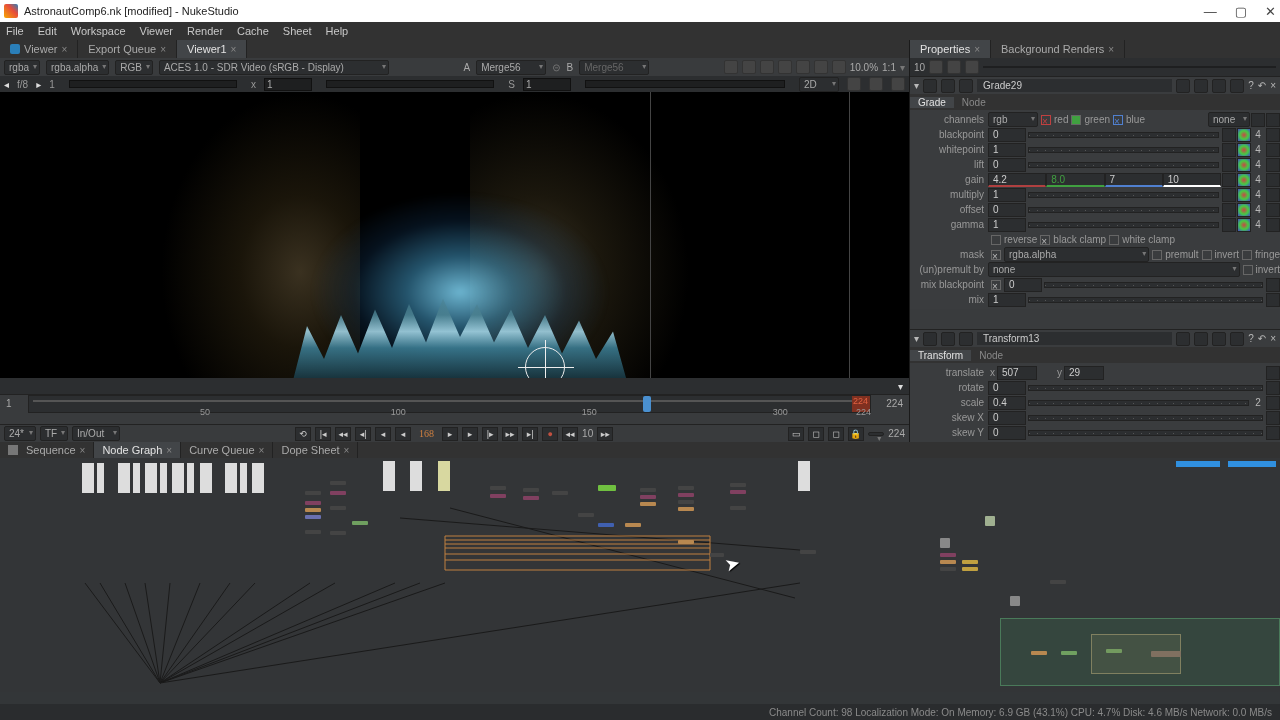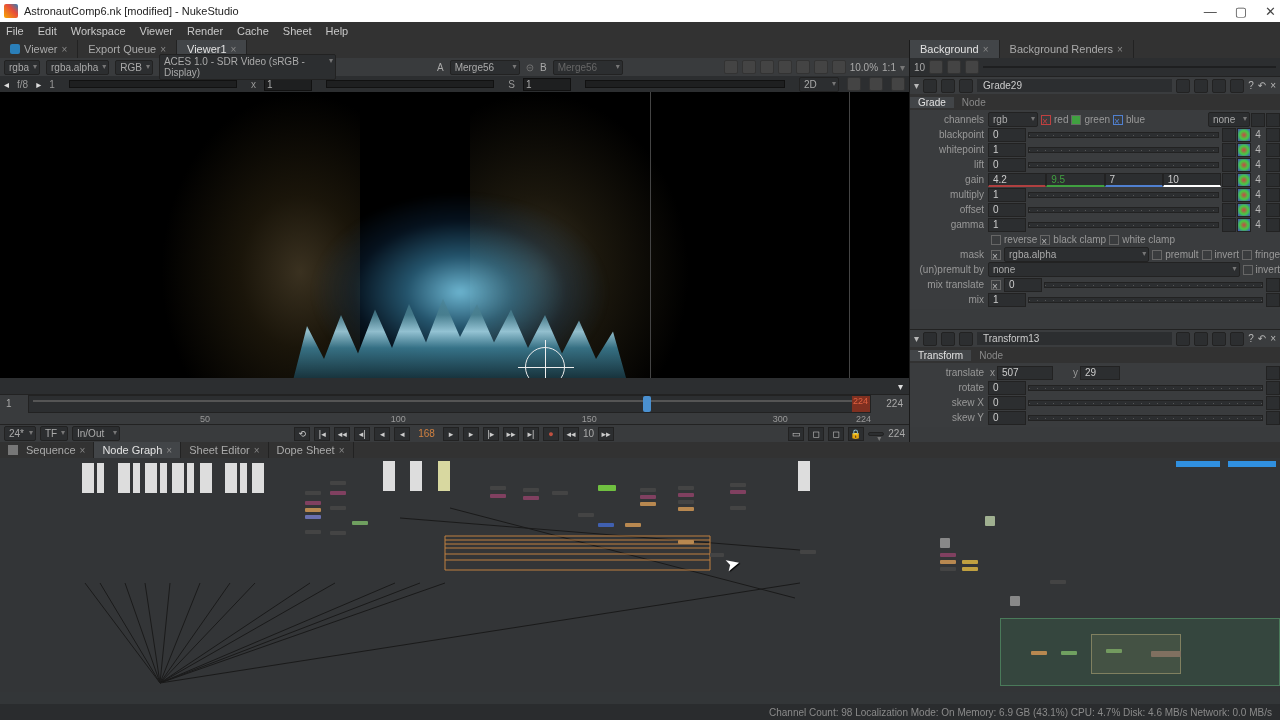--- a/index.html
+++ b/index.html
@@ -56,28 +56,28 @@
 
 .infobar { height:16px; background:#2c2e30; display:flex; align-items:center; padding:0 6px; font-size:10px; color:#8fa0a8; }
 .infobar .arrow { margin-left:auto; color:#ddd; }
 
 
 .timeline { height:30px; background:#393b3d; position:relative; border-top:1px solid #222; }
 .tlbar { position:absolute; top:0; left:28px; right:38px; height:18px; background:#2c2e30; border:1px solid #222; }
 .tlbar .track { position:absolute; top:4px; left:4px; right:4px; height:2px; background:#555; }
 .tlbar .cursor { position:absolute; top:0; left:73%; width:8px; height:16px; background:#4a90d0; border-radius:2px; }
 .tlbar .end { position:absolute; right:0; top:0; height:16px; width:18px; background:#803020; }
-.tllabel { position:absolute; bottom:0; font-size:9px; color:#999;text-align:right; }
+.tllabel { position:absolute; bottom:7px; font-size:9px; color:#999;text-align:right; }
 .timeline .left1 { position:absolute; left:6px; top:3px; font-size:10px; color:#aaa; }
 .timeline .right1 { position:absolute; right:6px; top:3px; font-size:10px; color:#aaa; }
 
 
 .playbar { height:18px; background:#393b3d; display:flex; align-items:center; padding:0 4px; gap:4px; font-size:10px; color:#aaa; border-top:1px solid #222; }
 .playbar .pbtn { width:16px; height:14px; background:#2c2e30; border:1px solid #222; display:flex; align-items:center; justify-content:center; font-size:9px; color:#ccc; }
-.playbar .frame { color:#d08040; margin:10px 4px; }
+.playbar .frame { color:#d08040; margin:10px 4px;font-family:Liberation Serif, serif; }
 .playbar .spacer { flex:1; }
 
 
 .ngtabs { height:16px; background:#323232; display:flex; align-items:center; font-size:10px; }
 .ngtabs .tab { padding:0 8px; }
 .nodegraph { height:234px; background:#333537; position:relative; overflow:hidden; }
 
 
 .proptabs { height:18px; background:#323232; display:flex; align-items:center; }
 .propheader { height:18px; background:#2c2e30; display:flex; align-items:center; padding:0 4px; gap:4px; font-size:10px; }
@@ -164,21 +164,21 @@
       <div class="tab active">
           <span>Viewer1</span>
           <span class="tab-close">×</span>
         </div>
     </div>
 
     <div class="vtoolbar">
       <div class="vselect">rgba</div>
       <div class="vselect">rgba.alpha</div>
       <div class="vselect">RGB</div>
-      <div class="vselect" style="width:177px">ACES 1.0 - SDR Video (sRGB - Display)</div>
+      <div class="vselect" style="width:230px">ACES 1.0 - SDR Video (sRGB - Display)</div>
       <div class="center">
         <span>A</span>
         <div class="vselect" style="width:70px">Merge56</div>
         <span style="color:#777">⊝</span>
         <span>B</span>
         <div class="vselect" style="width:70px;color:#666">Merge56</div>
       </div>
       <div class="rightgroup">
         <div class="iconbtn"></div>
         <div class="iconbtn"></div>
@@ -270,21 +270,21 @@
       <div class="pbtn">◻</div>
       <div class="pbtn">🔒</div>
       <div class="vselect" style="width:16px"></div>
       <span>224</span>
     </div>
   </div>
 
   <div class="right">
     <div class="proptabs tabs">
       <div class="tab active">
-          <span>Background</span>
+          <span>Properties</span>
           <span class="tab-close">×</span>
         </div>
       <div class="tab">
           <span>Background Renders</span>
           <span class="tab-close">×</span>
         </div>
     </div>
     <div class="propheader">
       <span class="num">10</span>
       <div class="iconbtn"></div>
@@ -349,21 +349,21 @@
             <div class="val">0</div>
             <div class="slider"></div>
             <div class="sqbtn"></div>
             <div class="sqbtn" style="background:radial-gradient(#c44,#4c4,#44c)"></div>
             <span style="width:14px;text-align:center">4</span>
             <div class="sqbtn"></div>
           </div>
         <div class="prow colgain">
             <span class="lbl">gain</span>
           <div class="val" style="flex:1">4.2</div>
-          <div class="val" style="flex:1">9.5</div>
+          <div class="val" style="flex:1">8.0</div>
           <div class="val" style="flex:1">7</div>
           <div class="val" style="flex:1">10</div>
           <div class="sqbtn"></div>
             <div class="sqbtn" style="background:radial-gradient(#c44,#4c4,#44c)"></div>
             <span style="width:14px;text-align:center">4</span>
             <div class="sqbtn"></div>
         </div>
         <div class="prow">
             <span class="lbl">multiply</span>
             <div class="val">1</div>
@@ -411,21 +411,21 @@
             <span class="chk"></span>
             <span class="txt">fringe</span>
           </div>
         <div class="prow">
             <span class="lbl">(un)premult by</span>
             <div class="vselect" style="flex:1">none</div>
             <span class="chk"></span>
             <span class="txt">invert</span>
           </div>
         <div class="prow">
-            <span class="lbl">mix translate</span>
+            <span class="lbl">mix blackpoint</span>
             <span class="chk">×</span>
             <div class="val">0</div>
             <div class="slider"></div>
             <div class="sqbtn"></div>
           </div>
         <div class="prow">
             <span class="lbl">mix</span>
             <div class="val">1</div>
             <div class="slider"></div>
             <div class="sqbtn"></div>
@@ -448,30 +448,37 @@
         <span>×</span>
       </div>
       <div class="subtabs">
         <div class="st active">Transform</div>
         <div class="st">Node</div>
       </div>
       <div class="props">
         <div class="prow">
             <span class="lbl">translate</span>
             <span class="txt" style="margin:0 2px">x</span>
-            <div class="val" style="width:56px">507</div>
+            <div class="val" style="width:40px">507</div>
             <span class="txt" style="margin:0 2px 0 20px">y</span>
             <div class="val" style="width:40px">29</div>
             <div style="flex:1"></div>
             <div class="sqbtn"></div>
           </div>
         <div class="prow">
             <span class="lbl">rotate</span>
             <div class="val">0</div>
             <div class="slider"></div>
+            <div class="sqbtn"></div>
+          </div>
+        <div class="prow">
+            <span class="lbl">scale</span>
+            <div class="val">0.4</div>
+            <div class="slider"></div>
+            <span style="width:14px;text-align:center">2</span>
             <div class="sqbtn"></div>
           </div>
         <div class="prow">
             <span class="lbl">skew X</span>
             <div class="val">0</div>
             <div class="slider"></div>
             <div class="sqbtn"></div>
           </div>
         <div class="prow">
             <span class="lbl">skew Y</span>
@@ -488,21 +495,21 @@
   <div class="tab">
       <span style="width:10px;height:10px;background:#777;display:inline-block;margin-right:4px"></span>
       <span>Sequence</span>
       <span class="tab-close">×</span>
     </div>
   <div class="tab active">
       <span>Node Graph</span>
       <span class="tab-close">×</span>
     </div>
   <div class="tab">
-      <span>Sheet Editor</span>
+      <span>Curve Queue</span>
       <span class="tab-close">×</span>
     </div>
   <div class="tab">
       <span>Dope Sheet</span>
       <span class="tab-close">×</span>
     </div>
 </div>
 <div class="nodegraph">
 
   <svg class="ngsvg" width="1280" height="234">

